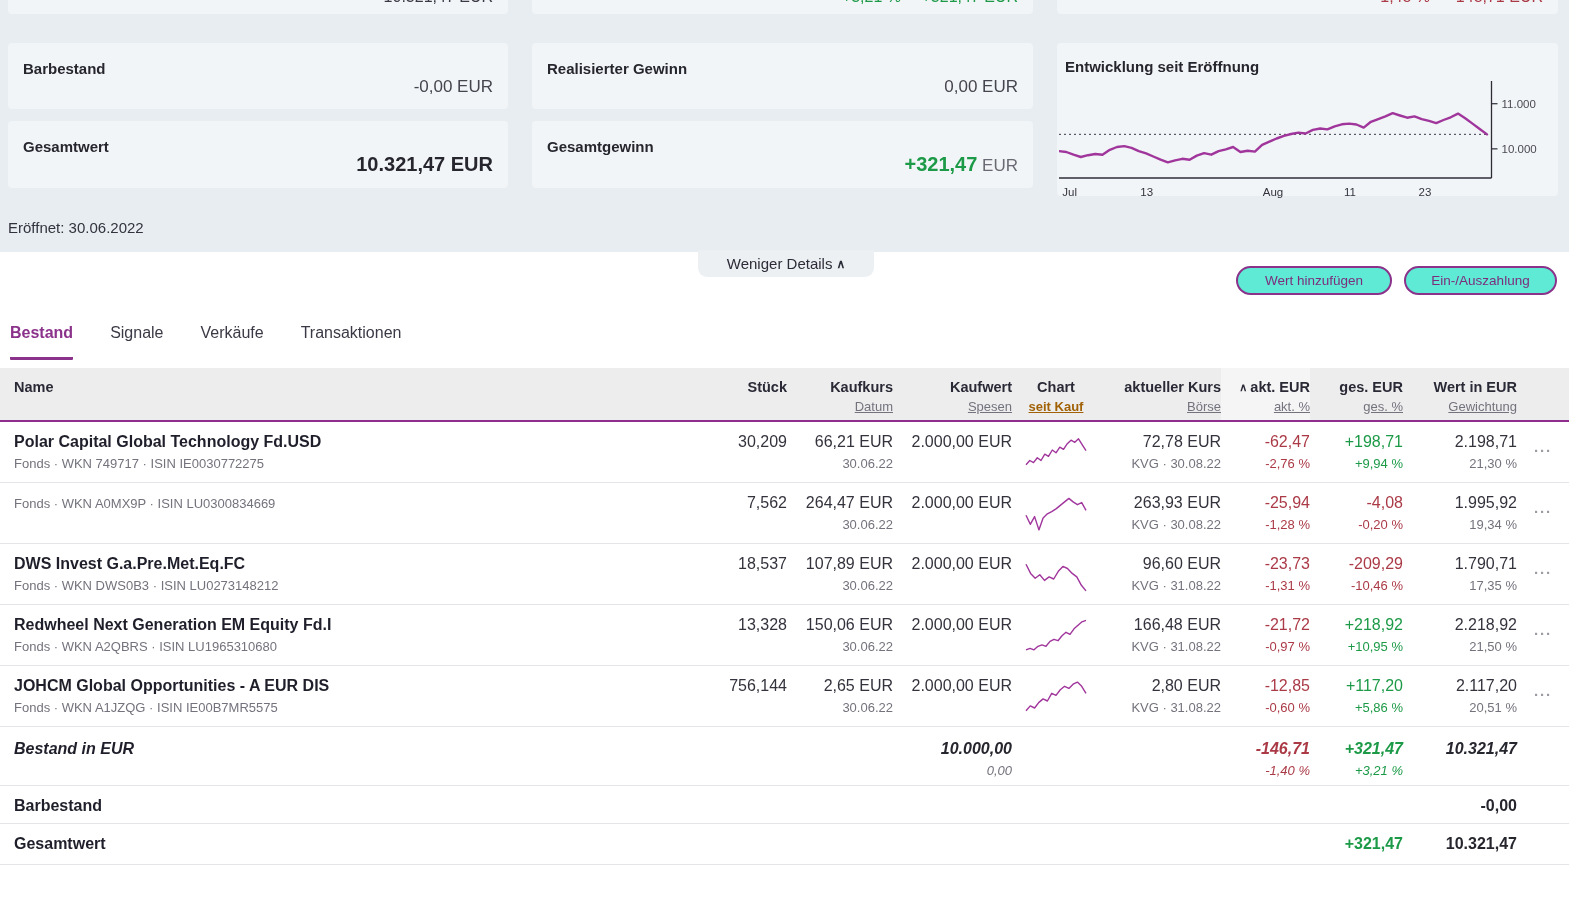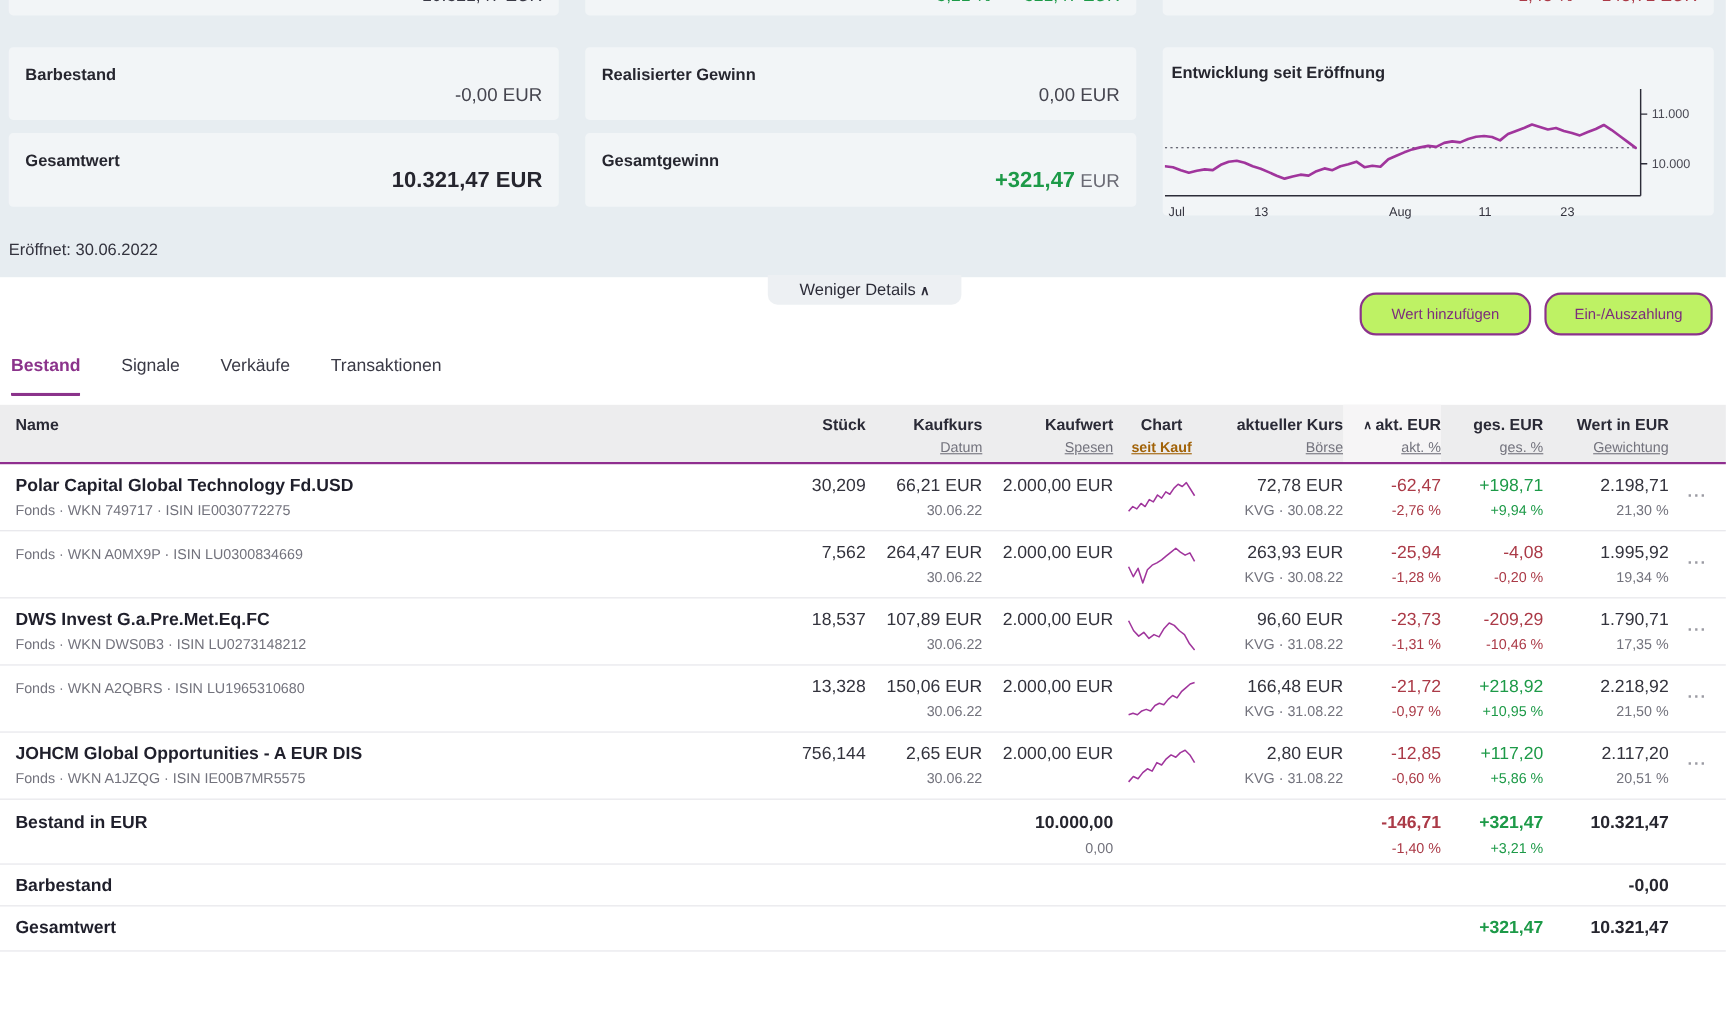--- a/index.html
+++ b/index.html
@@ -25,21 +25,21 @@
   .chart-card .card-label { top:15px; left:8px; }
   .big-chart { position:absolute; left:2px; top:38px; }
 
   .opened-note { position:absolute; left:8px; top:219px; font-size:15px; color:#33333e; }
 
   
   .less-btn { position:absolute; left:698px; top:250px; width:176px; height:27px;
     background:#edf0f3; border:none; border-radius:0 0 9px 9px; font-size:15px;
     color:#2c2c38; font-family:inherit; cursor:pointer; display:flex; align-items:center; justify-content:center; gap:4px; }
   .less-btn .chev { font-weight:bold; font-size:12px; line-height:10px; }
-  .pill-btn { position:absolute; top:266px; height:39px; background:#bef264;
+  .pill-btn { position:absolute; top:266px; height:29px; background:#5eead4;
     border:2px solid #8b338b; border-radius:15px; color:#7c2d7c; font-size:13.5px;
     font-family:inherit; cursor:pointer; padding:0 20px; }
   .btn-add { left:1236px; width:156px; }
   .btn-inout { left:1404px; width:153px; }
 
   
   .tabs { position:absolute; left:10px; top:324px; display:flex; gap:37px; }
   .tab { font-size:16px; color:#3a3a46; padding-bottom:15px; cursor:pointer; border-bottom:3px solid transparent; }
   .tab.active { color:#8b338b; font-weight:bold; border-bottom-color:#8b338b; border-radius:1px; }
 
@@ -69,21 +69,21 @@
   .fund-row { height:61px; border-bottom:1px solid #e4e4e9; }
   .fund-row > div { padding-top:9px; }
   .fund-name { font-size:16px; font-weight:bold; color:#1f1f2b; line-height:21px; }
   .fund-info { font-size:13px; color:#73737d; line-height:17px; margin-top:3px; }
   .num-main { font-size:16px; color:#33333d; line-height:21px; white-space:nowrap; }
   .num-sub { font-size:13px; color:#73737d; line-height:17px; margin-top:3px; white-space:nowrap; }
   .c-chart .spark-wrap { display:inline-block; margin-top:1px; }
   .menu-dots { color:#9a9aa2; font-size:15px; font-weight:bold; letter-spacing:1px; cursor:pointer; line-height:40px; }
 
   .total-row { height:59px; border-bottom:1px solid #e4e4e9; }
-  .total-row > div { padding-top:11px; }
+  .total-row > div { padding-top:11px;font-style:italic; }
   .total-label { font-size:16px; font-weight:bold; color:#1f1f2b; line-height:21px; }
   .total-main { font-size:16px; font-weight:bold; color:#26262f; line-height:21px; }
   .slim-row { height:38px; border-bottom:1px solid #e4e4e9; }
   .slim-row > div { padding-top:9px; }
   .slim-row.last { height:41px; }
 </style>
 </head>
 <body>
 
 <div class="top-section">
@@ -307,20 +307,21 @@
       </div>
       <div class="c-wert c-num">
         <div class="num-main">1.790,71</div>
         <div class="num-sub">17,35 %</div>
       </div>
       <div class="c-menu"><span class="menu-dots">···</span></div>
     </div>
 
     <div class="trow fund-row">
       <div class="c-name">
+        <div class="fund-name">Redwheel Next Generation EM Equity Fd.I</div>
         <div class="fund-info">Fonds · WKN A2QBRS · ISIN LU1965310680</div>
       </div>
       <div class="c-stueck c-num">
         <div class="num-main">13,328</div>
       </div>
       <div class="c-kaufkurs c-num">
         <div class="num-main">150,06 EUR</div>
         <div class="num-sub">30.06.22</div>
       </div>
       <div class="c-kaufwert c-num">

